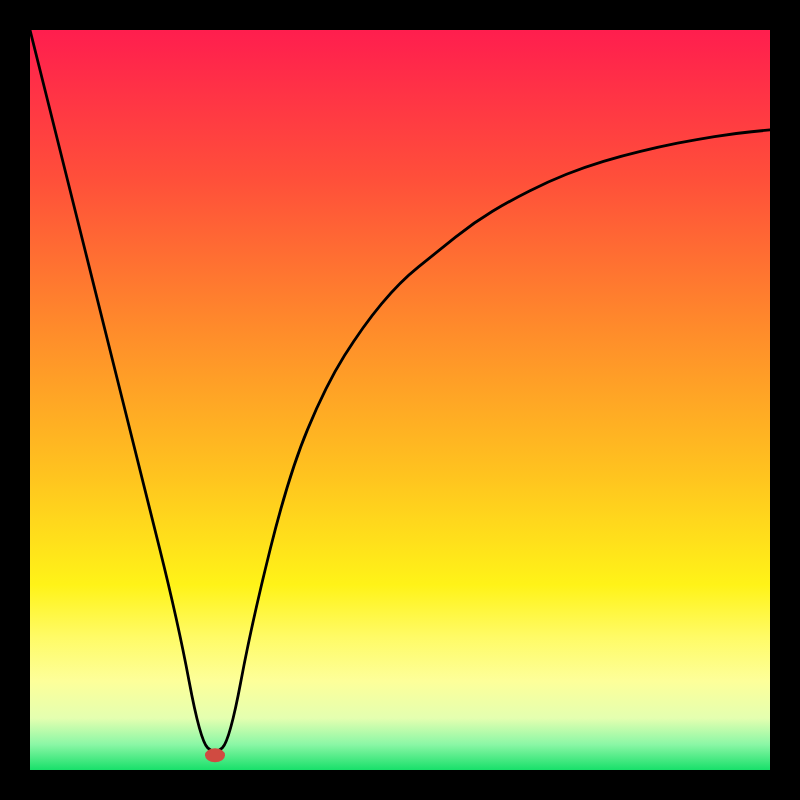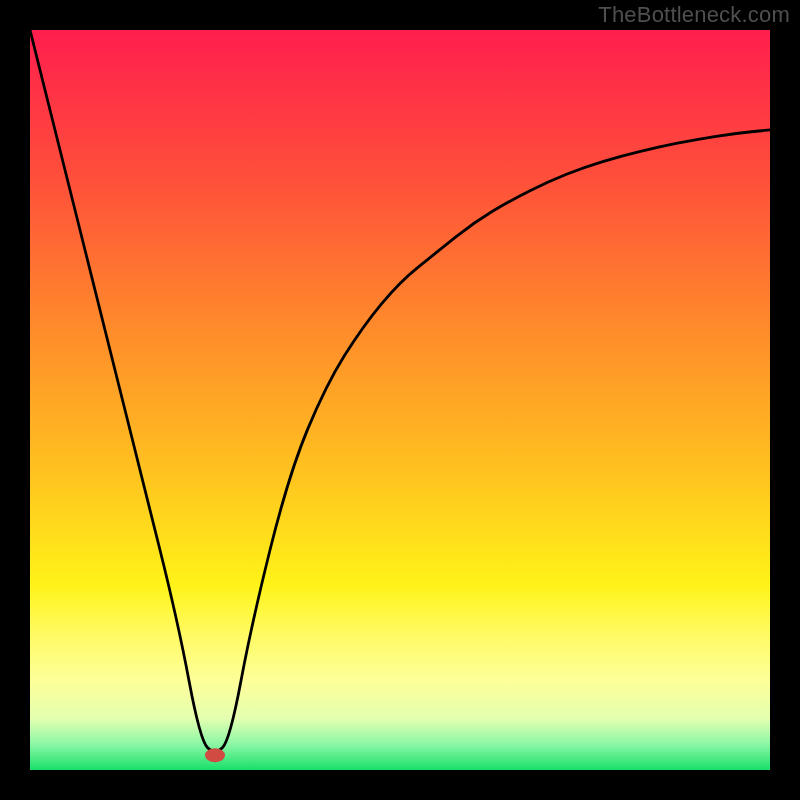--- a/index.html
+++ b/index.html
@@ -33,21 +33,20 @@
     top: 30px;
     width: 740px;
     height: 740px;
   }
   svg { display: block; }
 </style>
 </head>
 <body>
 
 <div class="frame">
-  <div class="watermark">TheBottleneck.com</div>
 
   <div class="plot-wrap">
     <svg id="chart-svg" viewBox="0 0 740 740" width="740" height="740">
       <defs>
         <linearGradient id="bg-grad" x1="0" y1="0" x2="0" y2="1">
             <stop offset="0%" stop-color="#ff1e4e"></stop>
             <stop offset="20%" stop-color="#ff4f3a"></stop>
             <stop offset="40%" stop-color="#ff8a2b"></stop>
             <stop offset="60%" stop-color="#ffc31f"></stop>
             <stop offset="75%" stop-color="#fff318"></stop>

